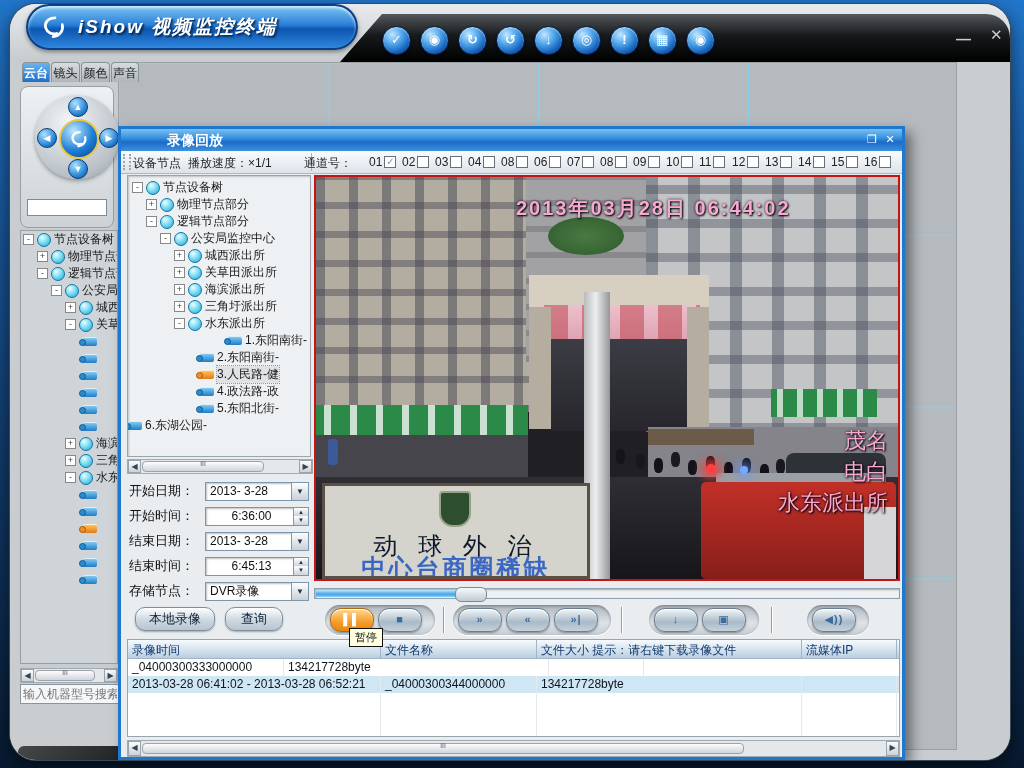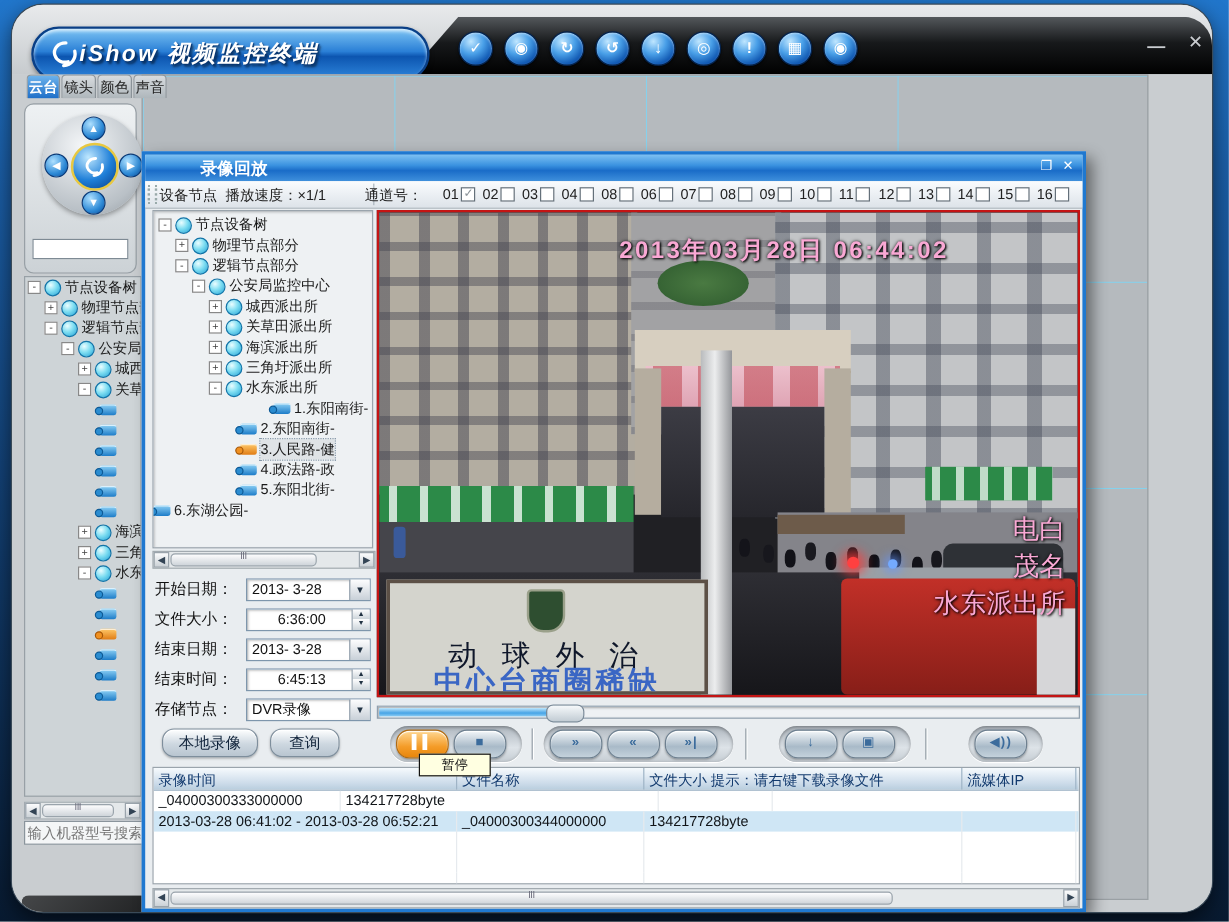--- a/index.html
+++ b/index.html
@@ -5,24 +5,24 @@
   html,body{margin:0;padding:0;width:1024px;height:768px;overflow:hidden;
     font-family:"Liberation Sans","DejaVu Sans",sans-serif;}
   body{background:linear-gradient(180deg,#2176cb 0%,#1b5ea6 18%,#123e70 55%,#081a30 100%);}
   .a{position:absolute;}
   #window{position:absolute;left:10px;top:4px;width:1000px;height:756px;background:#cfd3d6;
     border-radius:26px;box-shadow:0 0 0 1px #3a4a58,0 6px 18px rgba(0,0,0,.6);overflow:hidden;}
   
   #hdr{left:0;top:0;width:100%;height:58px;background:linear-gradient(180deg,#e8eaec,#c7cbce);}
   #band{left:330px;top:10px;right:0;height:48px;background:linear-gradient(180deg,#54585c,#17191b 45%,#000);
     clip-path:polygon(42px 0,100% 0,100% 100%,0 100%);border-top-right-radius:24px;}
-  #logo{left:16px;top:18px;width:332px;height:46px;border-radius:24px;
+  #logo{left:16px;top:0;width:332px;height:46px;border-radius:24px;
     background:linear-gradient(180deg,#7cc4f4 0%,#2a7fd6 45%,#0c55b0 55%,#2f86dc 100%);
     border:2px solid #0a3f86;box-shadow:0 2px 4px rgba(0,0,0,.4),inset 0 2px 3px rgba(255,255,255,.7);
-    display:flex;align-items:center;gap:0;padding:0 14px;box-sizing:border-box;}
+    display:flex;align-items:center;gap:12px;padding:0 14px;box-sizing:border-box;}
   #logo .t{color:#fff;font-weight:bold;font-style:italic;font-size:19px;letter-spacing:2px;
     text-shadow:1px 1px 1px #05336e,2px 2px 2px rgba(0,0,0,.5);white-space:nowrap;}
   .tbtn{top:22px;width:27px;height:27px;border-radius:50%;
     background:radial-gradient(circle at 35% 28%,#bfe6ff 0%,#4aa0e8 40%,#0e55b0 75%,#062c64 100%);
     border:1px solid #05224a;box-shadow:0 1px 2px rgba(0,0,0,.8),inset 0 1px 2px rgba(255,255,255,.6);
     color:#fff;font-size:13px;line-height:26px;text-align:center;font-weight:bold;cursor:pointer;}
   #winmin{top:26px;left:946px;color:#c9ccd0;font-size:15px;font-weight:bold;cursor:pointer;}
   #winclose{top:22px;left:980px;color:#c9ccd0;font-size:15px;font-weight:bold;cursor:pointer;}
   
   #content{left:0;top:58px;width:100%;height:698px;background:#c9cdd0;}
@@ -123,21 +123,21 @@
     background:linear-gradient(180deg,#aeb6be,#dde3e8 60%,#c6cdd3);
     box-shadow:inset 0 1px 3px rgba(0,0,0,.35),0 1px 0 #fff;display:flex;align-items:center;gap:4px;
     padding:0 5px;box-sizing:border-box;}
   .pb{width:42px;height:22px;border-radius:11px;border:1px solid #6e8090;
     background:linear-gradient(180deg,#f2f6f9,#a9bac8 60%,#c4d2dc);color:#3c6c9c;font-size:11px;
     font-weight:bold;text-align:center;line-height:21px;letter-spacing:1px;cursor:pointer;
     box-shadow:0 1px 2px rgba(0,0,0,.35),inset 0 1px 1px #fff;}
   .pb.orange{background:linear-gradient(180deg,#ffd894,#f49c28 60%,#e8860c);color:#fff;border-color:#b06a10;}
   .gdiv{position:absolute;top:478px;width:1px;height:26px;background:#96a0a8;box-shadow:1px 0 0 #fff;}
   #tooltip{left:228px;top:499px;background:#ffffe1;border:1px solid #111;font-size:11px;color:#111;
-    padding:1px 18px;z-index:5;text-align:center;}
+    padding:1px 5px;z-index:5;text-align:center;}
   
   #tbl{left:6px;top:510px;width:771px;height:96px;background:#fff;border:1px solid #9aa4ac;overflow:hidden;}
   .thr{display:flex;height:18px;background:linear-gradient(180deg,#f6fafd,#cddcea 70%,#b9cede);
     border-bottom:1px solid #9fb4c6;}
   .thc{font-size:12px;color:#123a6e;padding:2px 4px 0;box-sizing:border-box;border-right:1px solid #9fb4c6;
     white-space:nowrap;overflow:hidden;flex:none;}
   .tdr{display:flex;height:17px;font-size:12px;color:#101418;cursor:pointer;}
   .tdr.hl{background:#cfe6f5;}
   .tdc{padding:1px 4px 0;box-sizing:border-box;white-space:nowrap;overflow:hidden;flex:none;
     border-right:1px solid #e6eaee;}
@@ -453,21 +453,21 @@
       </div>
 
       <div class="frow" style="top:352px">
         <span class="lb">开始日期：</span>
         <span class="ctrl">
             <span class="val">2013- 3-28</span>
             <span class="drop">▼</span>
           </span>
       </div>
       <div class="frow" style="top:377px">
-        <span class="lb">文件大小：</span>
+        <span class="lb">开始时间：</span>
         <span class="ctrl">
             <span class="val" style="text-align:center">6:36:00</span>
             <span class="spin">
               <span>▲</span>
               <span>▼</span>
             </span>
           </span>
       </div>
       <div class="frow" style="top:402px">
         <span class="lb">结束日期：</span>
@@ -521,22 +521,22 @@
         <div class="sc" style="left:385px;top:305px;width:195px;height:97px;border-radius:5px;background:linear-gradient(180deg,#c23028,#871e18)"></div>
         <div class="sc" style="left:548px;top:330px;width:32px;height:72px;background:#d6d6d8"></div>
         <div class="sc" style="left:12px;top:262px;width:10px;height:26px;background:#3a5a9a;border-radius:3px"></div>
         <div id="bb" class="sc">
           <span class="shield"></span>
           <span class="l1">动 球 外 治</span>
           <span class="l2">中心台商圈稀缺</span>
         </div>
         <div class="ov" id="vtime">2013年03月28日  06:44:02</div>
         <div class="ov" id="vloc">
+          <div>茂名</div>
           <div>电白</div>
-          <div>茂名</div>
           <div>水东派出所</div>
         </div>
       </div>
 
       <div id="slider" class="a">
         <div id="sfill" class="a"></div>
         <div id="sthumb" class="a"></div>
       </div>
 
       <div class="grp" style="left:204px;width:110px">

